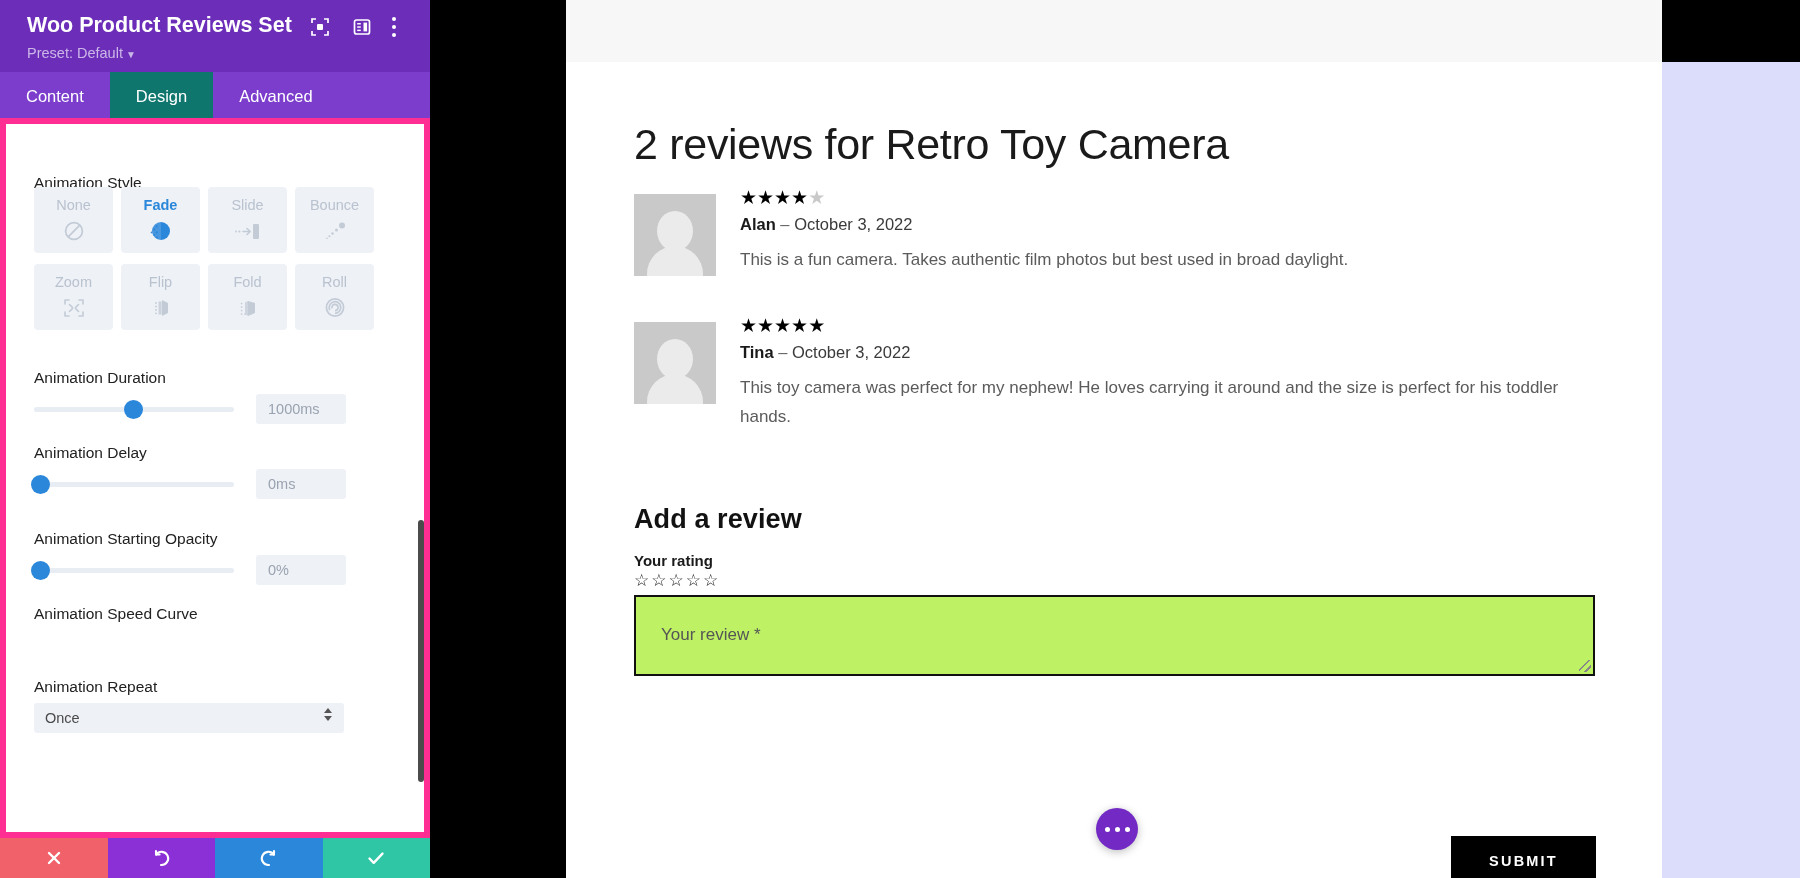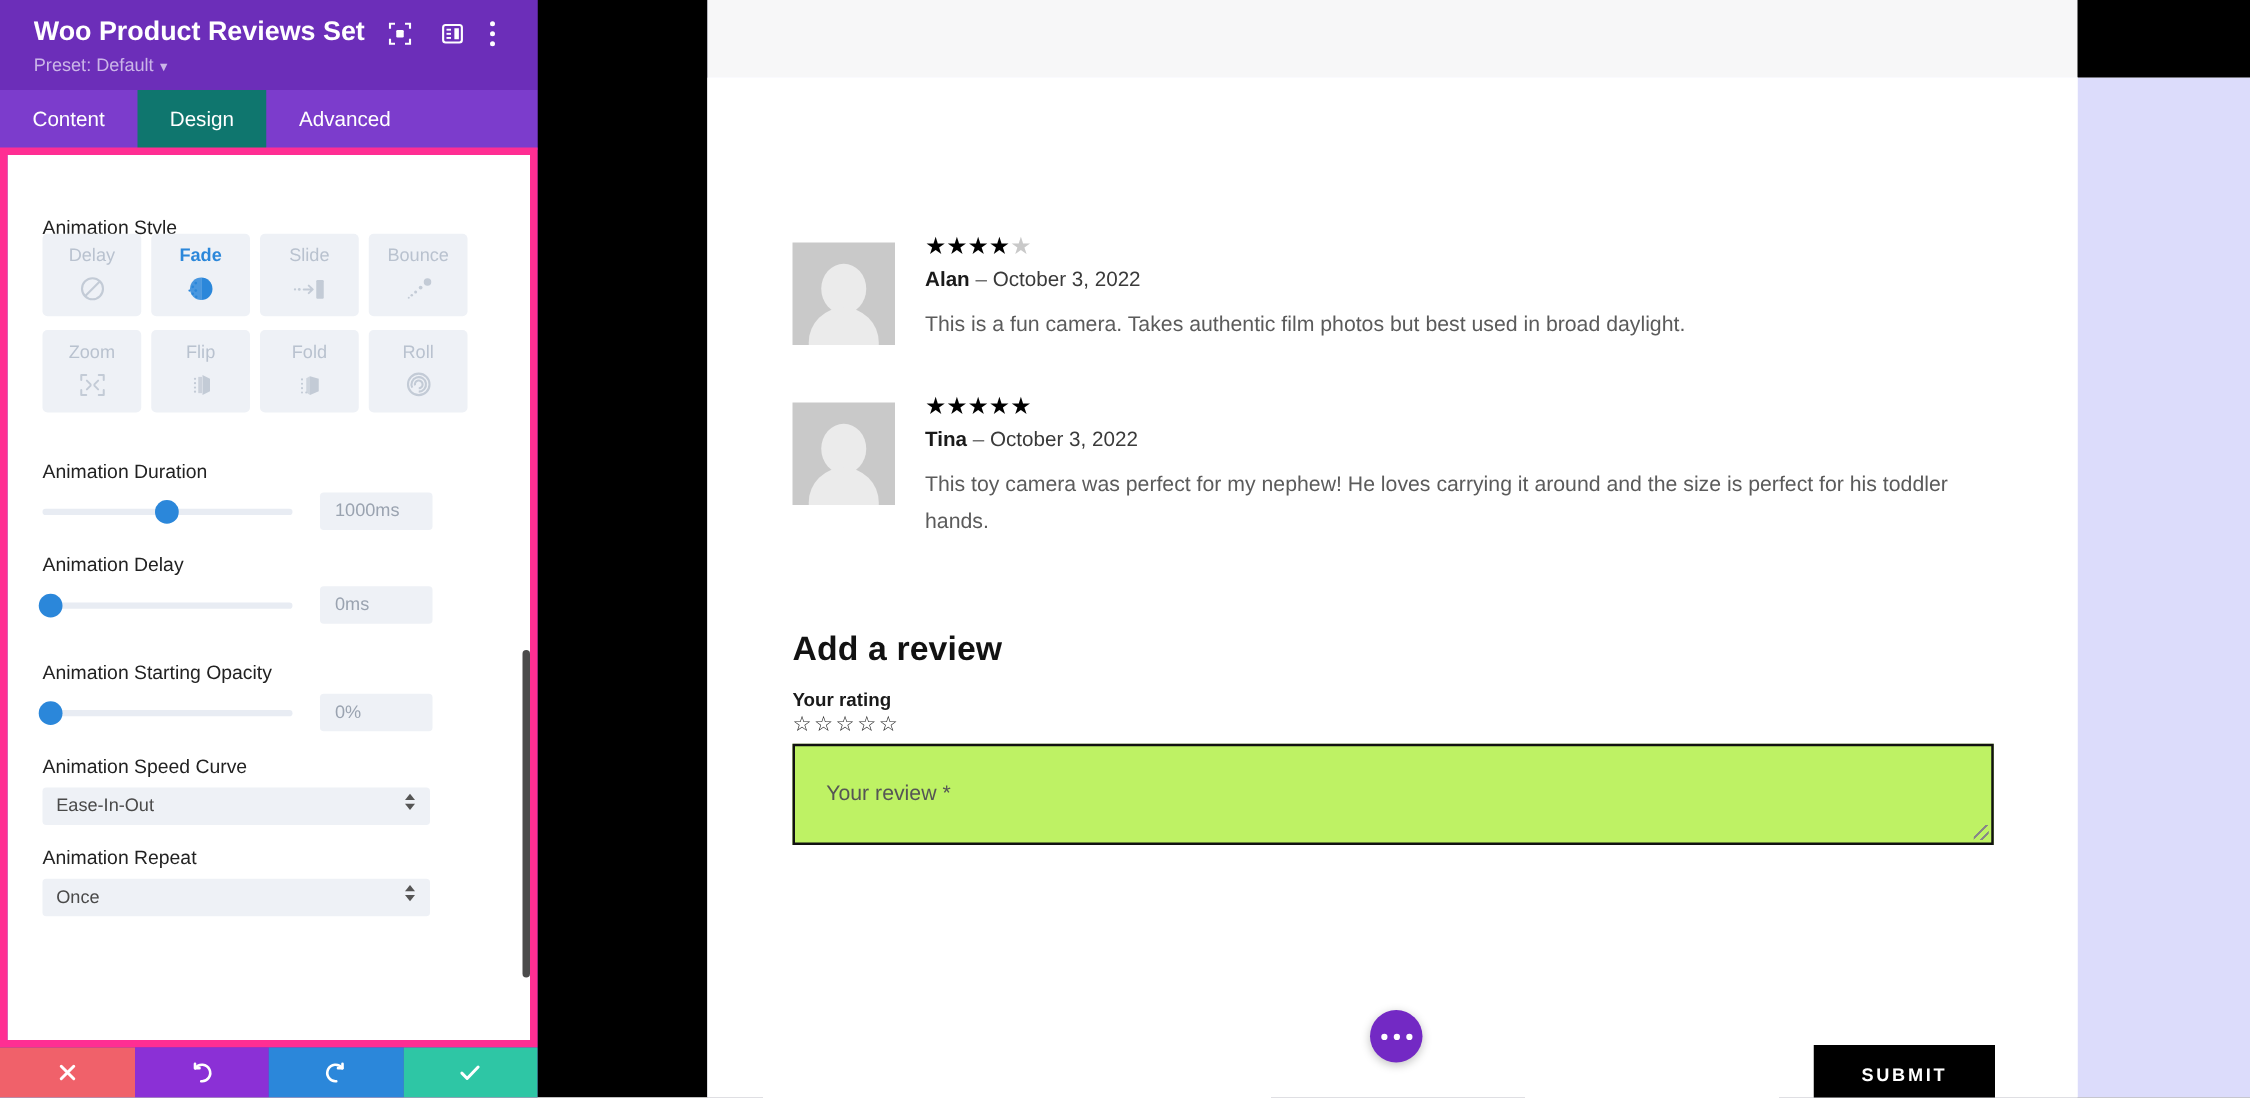--- a/index.html
+++ b/index.html
@@ -222,20 +222,21 @@
 
 <div id="root">
 
   <div class="bg-browser"></div>
   <div class="bg-topbar"></div>
   <div class="bg-rightblack"></div>
   <div class="bg-page"></div>
 
   <div class="content">
 
+    <div class="reviews-title">2 reviews for Retro Toy Camera</div>
 
     <div class="review" style="top:126px;">
       <div class="avatar">
         <div class="head"></div>
         <div class="body"></div>
       </div>
       <div class="stars"><span>★★★★</span><span class="off">★</span></div>
       <div class="meta"><span class="author">Alan</span><span class="sep"> </span><span class="sep">–</span><span class="sep"> </span><span>October 3, 2022</span></div>
       <div class="body-text">This is a fun camera. Takes authentic film photos but best used in broad daylight.</div>
     </div>
@@ -303,21 +304,21 @@
     </div>
 
     <div class="settings">
 
 
       <div class="field-label" style="top:50px;">Animation Style</div>
 
       <div class="style-grid">
 
         <div class="style-cell">
-          <span class="lab">Delay</span>
+          <span class="lab">None</span>
           <span class="gl">
             <svg width="22" height="22" viewBox="0 0 22 22" fill="none" stroke="#c3cbd6" stroke-width="1.7">
               <circle cx="11" cy="11" r="8.4"></circle>
                 <path d="M5.2 16.8L16.8 5.2"></path>
             </svg>
           </span>
         </div>
 
         <div class="style-cell on">
           <span class="lab">Fade</span>
@@ -426,27 +427,20 @@
       </div>
 
       <div class="field-label" style="top:406px;">Animation Starting Opacity</div>
       <div class="slider-row" style="top:431px;">
         <div class="track"></div>
         <div class="knob" style="left:25px;"></div>
         <div class="valbox">0%</div>
       </div>
 
       <div class="field-label" style="top:481px;">Animation Speed Curve</div>
-      <div class="select" style="top:506px;">
-        <span>Ease-In-Out</span>
-        <span class="arrows">
-          <span class="up"></span>
-            <span class="dn"></span>
-        </span>
-      </div>
 
       <div class="field-label" style="top:554px;">Animation Repeat</div>
       <div class="select" style="top:579px;">
         <span>Once</span>
         <span class="arrows">
           <span class="up"></span>
             <span class="dn"></span>
         </span>
       </div>
     </div>

